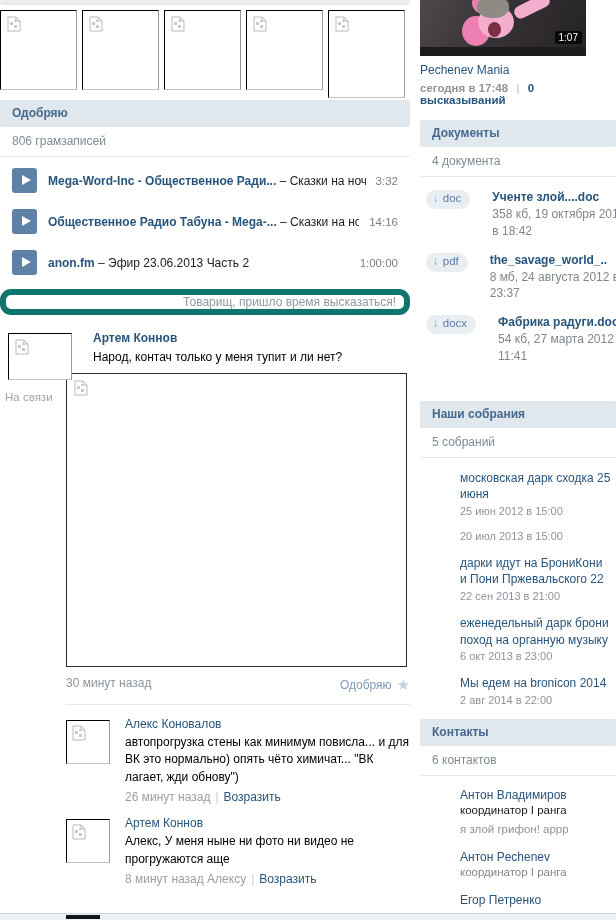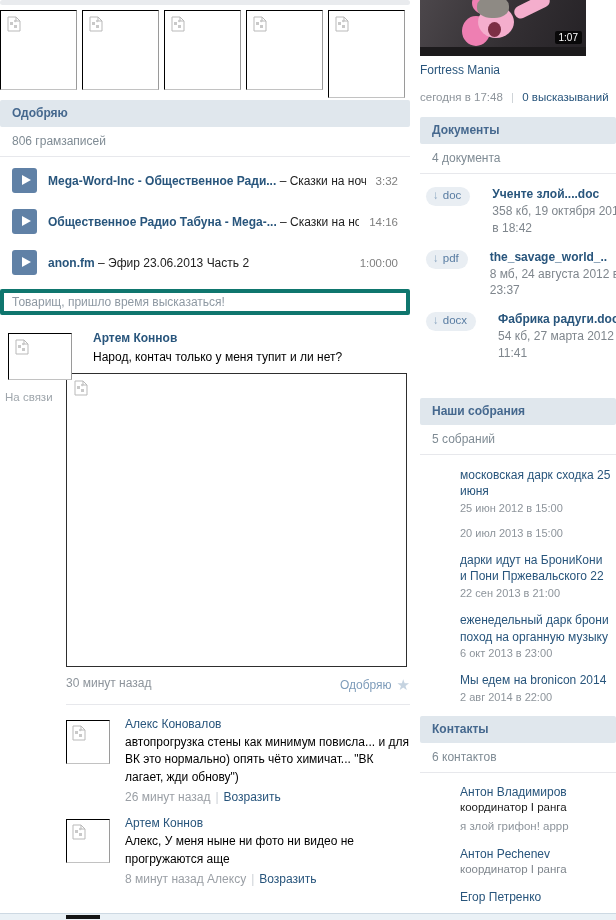--- a/index.html
+++ b/index.html
@@ -25,22 +25,22 @@
   .play-btn { flex:none; width:25px; height:25px; background:#6081a6; border-radius:3px; margin-right:11px; position:relative; cursor:pointer; }
   .play-btn .tri { position:absolute; left:10px; top:7px; width:0; height:0;
                    border-left:9px solid #fff; border-top:5.5px solid transparent; border-bottom:5.5px solid transparent; }
   .audio-title { flex:1; white-space:nowrap; overflow:hidden; }
   .audio-artist { font-weight:bold; color:#28557c; cursor:pointer; }
   .audio-song { color:#222; }
   .audio-dur { color:#7f7f7f; margin-left:10px; font-size:11.5px; }
 
   .board-head { display:flex; justify-content:space-between; margin-top:18px; }
   .board-head-link { color:#a2b7c9; cursor:pointer; }
-  .topic-input { display:block; width:100%; margin:9px 0 16px; height:26px; border:4px solid #0f766e; border-radius:2px;
-                 padding:0 8px; font:12px "Liberation Sans", sans-serif; color:#333; }
+  .topic-input { display:block; width:100%; margin:9px 0 16px; height:26px; border:6px solid #0f766e; border-radius:11px;
+                 padding:0 8px; font:12px "Liberation Sans", sans-serif; color:#333;text-align:right; }
   .topic-input::placeholder { color:#8e99a3; }
 
   .post { position:relative; margin-top:2px; }
   .post-avatar { position:absolute; left:8px; top:2px; width:64px; height:47px; }
   .online-label { position:absolute; left:5px; top:60px; color:#9fa6ac; font-size:11.5px; }
   .post-body { margin-left:93px; }
   .post-author { color:#28557c; font-weight:bold; cursor:pointer; display:inline-block; }
   .post-text { margin-top:5px; }
   .post-image { margin-left:66px; margin-top:9px; width:341px; height:294px; border:1px solid #2e2e2e; background:#fff; padding:6px; }
   .post-footer { margin-left:66px; margin-top:9px; display:flex; justify-content:space-between; color:#8d949b; }
@@ -63,21 +63,21 @@
                  background:linear-gradient(115deg,#4c474b 0%, #332f33 55%, #252226 100%); }
   .vid-floor { position:absolute; left:0; bottom:0; width:100%; height:9px; background:#1c1a1c; }
   .pony-mane-back { position:absolute; left:42px; top:16px; width:28px; height:30px; background:#ee7fb2; border-radius:50%; }
   .pony-mane-top { position:absolute; left:52px; top:-8px; width:24px; height:22px; background:#ee7fb2; border-radius:50%; }
   .pony-head { position:absolute; left:58px; top:6px; width:36px; height:32px; background:#f4aecd; border-radius:50%; }
   .rock { position:absolute; left:57px; top:-4px; width:32px; height:22px; background:#8e8a84; border-radius:45%; }
   .pony-mouth { position:absolute; left:68px; top:22px; width:13px; height:15px; background:#7c2f45; border-radius:50%; }
   .pony-arm { position:absolute; left:93px; top:0; width:38px; height:13px; background:#f4aecd; border-radius:7px; transform:rotate(-26deg); }
   .vid-duration { position:absolute; right:4px; bottom:12px; background:rgba(0,0,0,.78); color:#fff; font-size:10px; padding:1px 4px; border-radius:2px; }
   .video-title { margin-top:7px; color:#28557c; cursor:pointer; }
-  .video-meta { margin-top:14px; color:#8d949b; font-size:11.5px; }
+  .video-meta { margin-top:5px; color:#8d949b; font-size:11.5px;font-weight:bold; }
   .video-meta .lnk { color:#28557c; cursor:pointer; }
 
   .sb-docs { margin-top:14px; }
   .doc-item { display:flex; margin:13px 0 0 6px; }
   .doc-badge { flex:none; align-self:flex-start; height:19px; padding:2px 9px 0 7px; background:#e9eef3; border-radius:10px;
                color:#587ca2; margin-right:22px; font-size:11.5px; cursor:pointer; }
   .doc-badge .dl-arrow::before { content:"↓"; color:#8aa5c0; margin-right:4px; }
   .doc-name { font-weight:bold; color:#28557c; cursor:pointer; }
   .doc-meta { color:#7f868d; margin-top:2px; line-height:1.4; width:134px; }
 
@@ -275,21 +275,21 @@
     <div class="video-thumb">
       <span class="pony-mane-top"></span>
       <span class="pony-mane-back"></span>
       <span class="pony-head"></span>
       <span class="rock"></span>
       <span class="pony-mouth"></span>
       <span class="pony-arm"></span>
       <span class="vid-floor"></span>
       <span class="vid-duration">1:07</span>
     </div>
-    <div class="video-title">Fortress Mania</div>
+    <div class="video-title">Pechenev Mania</div>
     <div class="video-meta">
       <span>сегодня в 17:48</span>
       <span class="meta-sep">|</span>
       <span class="lnk">0 высказываний</span>
     </div>
 
     <div class="sb-docs">
       <div class="sec-head">Документы</div>
       <div class="sec-count">4 документа</div>
 

